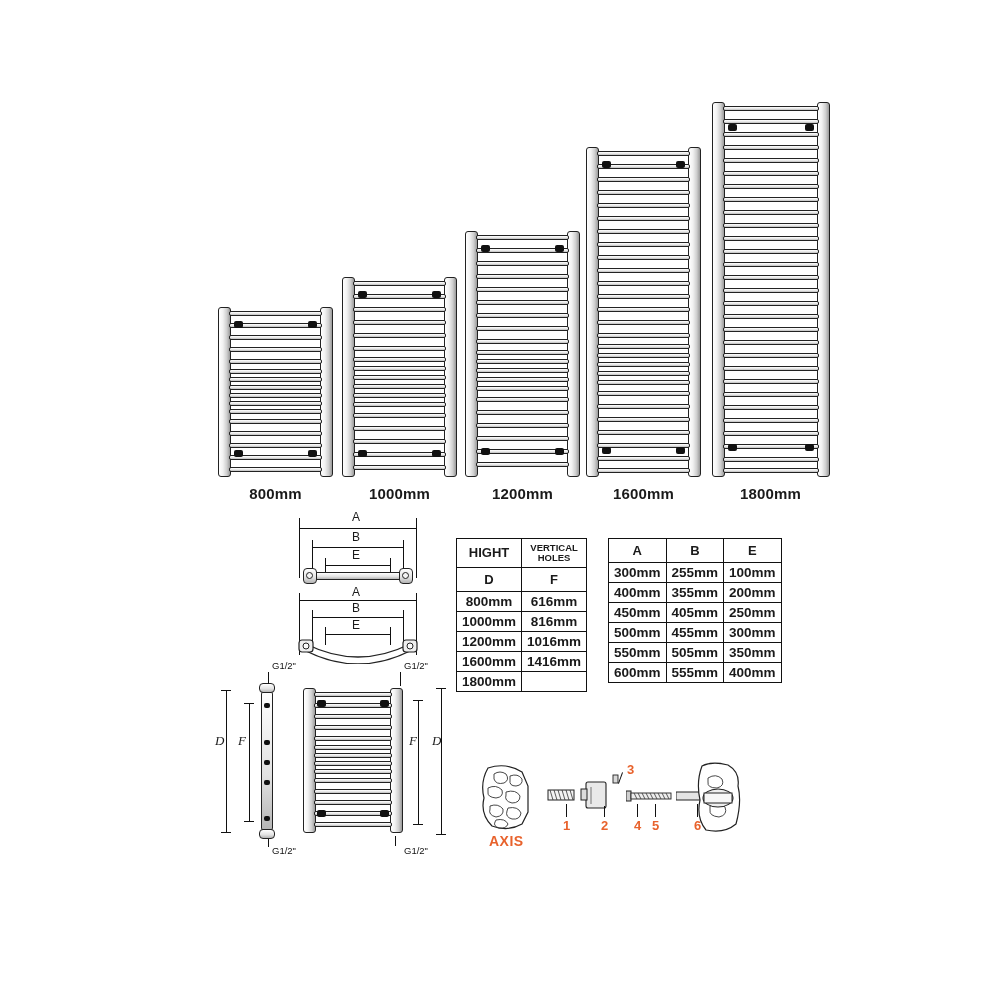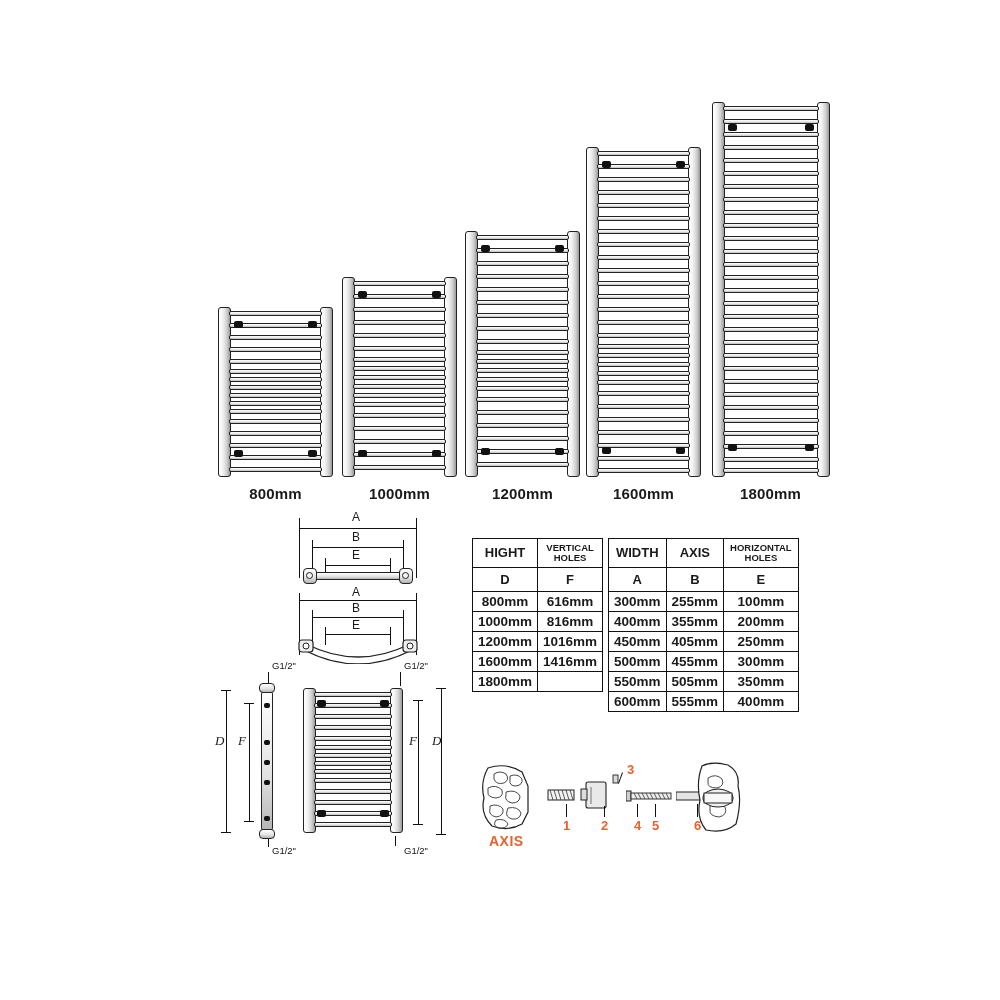--- a/index.html
+++ b/index.html
@@ -365,21 +365,21 @@
     <path d="M10 15 Q62 41 114 15" fill="none" stroke="#222" stroke-width="1.3"></path>
     <path d="M10 8 L10 15" stroke="#222" stroke-width="1.3"></path>
     <path d="M114 8 L114 15" stroke="#222" stroke-width="1.3"></path>
     <rect x="3" y="4" width="14" height="12" rx="3" fill="#efefef" stroke="#222" stroke-width="1.2"></rect>
     <rect x="107" y="4" width="14" height="12" rx="3" fill="#efefef" stroke="#222" stroke-width="1.2"></rect>
     <circle cx="10" cy="10" r="3" fill="#fafafa" stroke="#222" stroke-width="1"></circle>
     <circle cx="114" cy="10" r="3" fill="#fafafa" stroke="#222" stroke-width="1"></circle>
   </svg>
 </div>
 
-<table class="spec" style="left:472px; top:538px;">
+<table class="spec" style="left:456px; top:538px;">
   <tbody>
       <tr>
     <th>HIGHT</th>
     <th class="small">VERTICAL<br>HOLES</th>
   </tr>
   <tr>
     <th>D</th>
     <th>F</th>
   </tr>
   <tr>
@@ -400,25 +400,20 @@
   </tr>
   <tr>
     <td>1800mm</td>
     <td class="blank"></td>
   </tr>
 </tbody>
   </table>
 
 <table class="spec" style="left:608px; top:538px;">
   <tbody>
-      <tr>
-    <th>WIDTH</th>
-    <th>AXIS</th>
-    <th class="small">HORIZONTAL<br>HOLES</th>
-  </tr>
   <tr>
     <th>A</th>
     <th>B</th>
     <th>E</th>
   </tr>
   <tr>
     <td>300mm</td>
     <td>255mm</td>
     <td>100mm</td>
   </tr>

